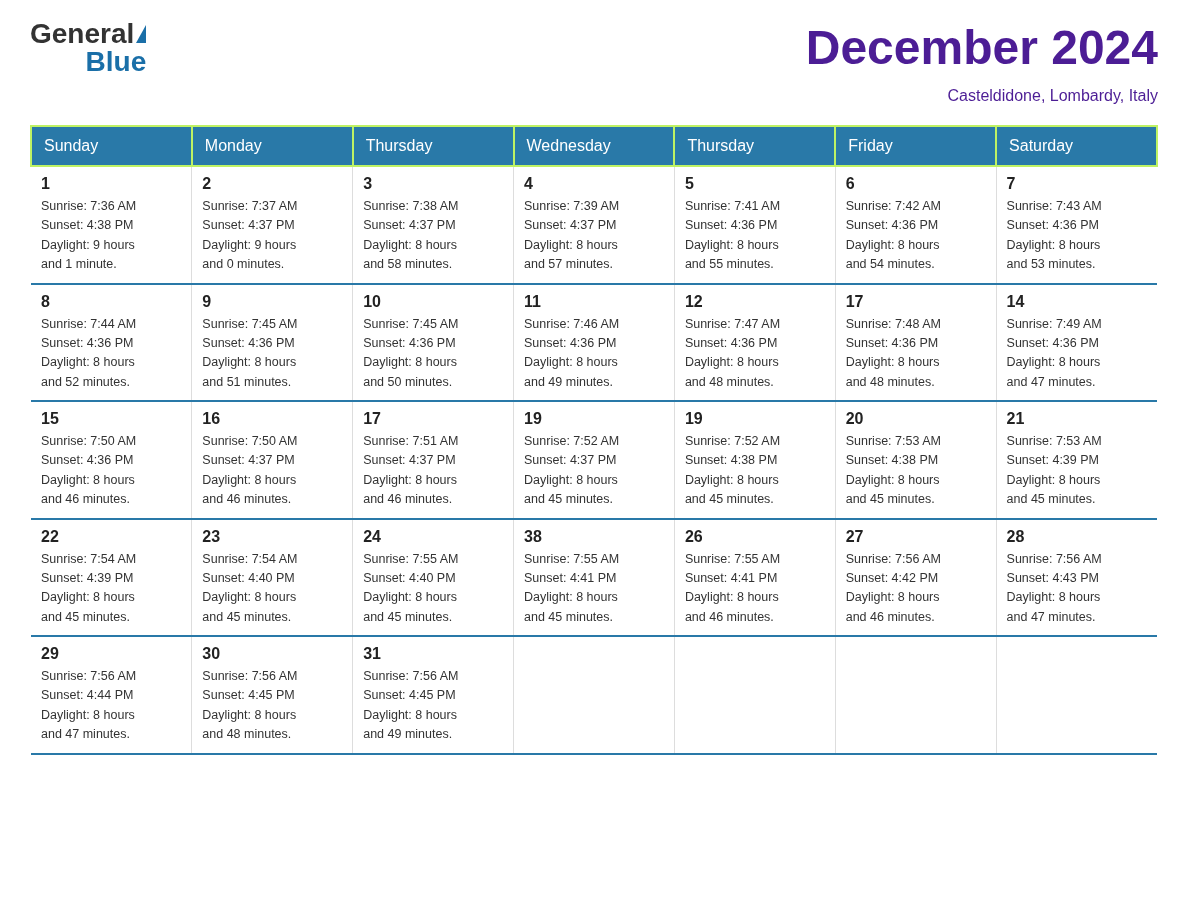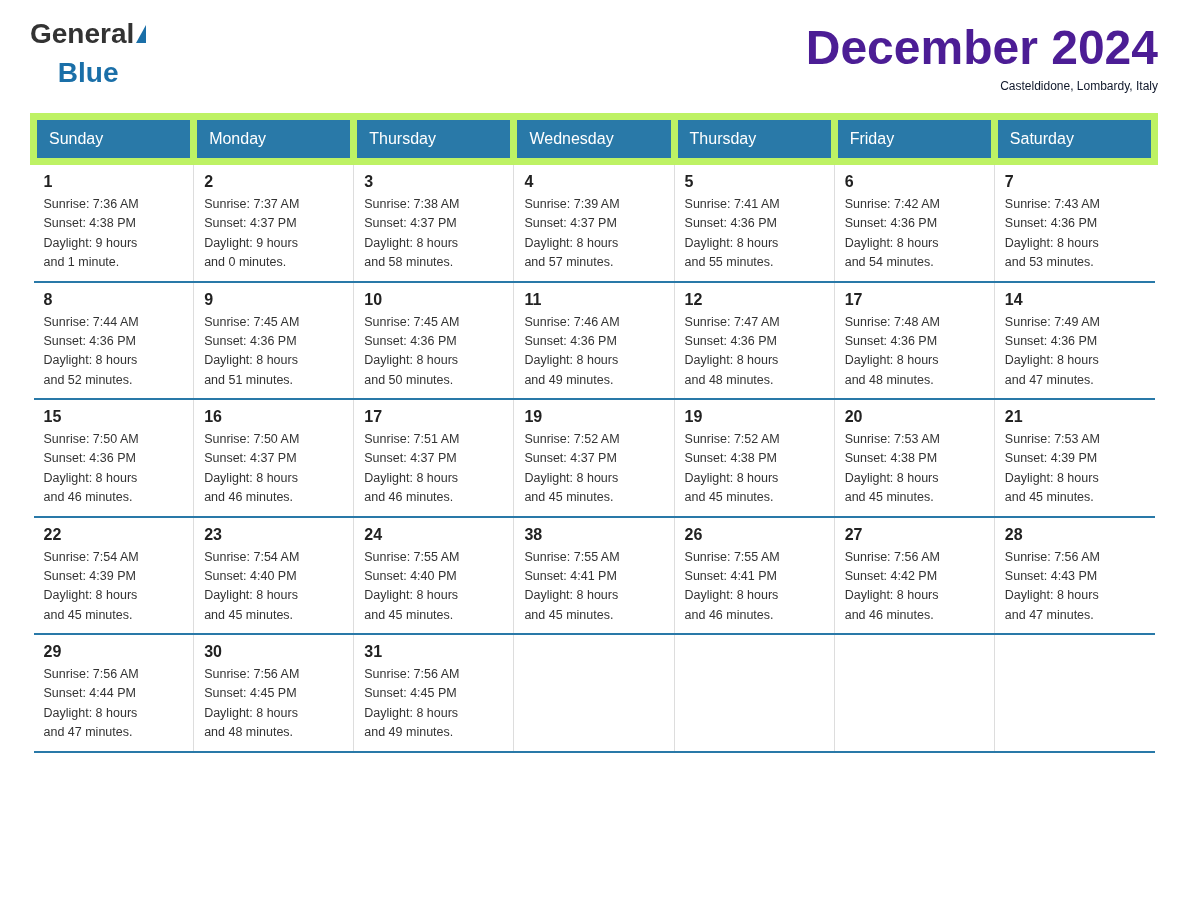--- a/index.html
+++ b/index.html
@@ -12,22 +12,21 @@
     }
     .header {
       display: flex;
       justify-content: space-between;
       align-items: flex-start;
       margin-bottom: 20px;
     }
     .logo {
       display: flex;
       flex-direction: column;
-      align-items: center;
-      gap: 11px;
+      align-items: flex-end;
     }
     .logo-text-general {
       font-size: 28px;
       font-weight: bold;
       color: #333;
       line-height: 1;
     }
     .logo-text-blue {
       font-size: 28px;
       font-weight: bold;
@@ -49,38 +48,38 @@
     }
     .title-section {
       text-align: right;
     }
     .month-title {
       font-size: 48px;
       font-weight: bold;
       color: #4c1d95;
     }
     .location-subtitle {
-      font-size: 12px;
-      color: #0f172a;
-      margin-top: 4px;
+      font-size: 16px;
+      color: #4c1d95;
+      margin-top: 12px;
     }
     .calendar-table {
       width: 100%;
       border-collapse: collapse;
     }
     .calendar-table thead tr {
       background-color: #2979a8;
     }
     .calendar-table thead th {
       color: #fff;
       font-size: 16px;
       font-weight: normal;
       padding: 10px 12px;
       text-align: left;
-      border: 7px solid #bef264;
+      border: 2px solid #bef264;
     }
     .calendar-table tbody tr {
       border-bottom: 2px solid #2979a8;
     }
     .calendar-table tbody td {
       vertical-align: top;
       padding: 8px 10px;
       border-right: 1px solid #ddd;
       font-size: 13px;
       color: #333;

